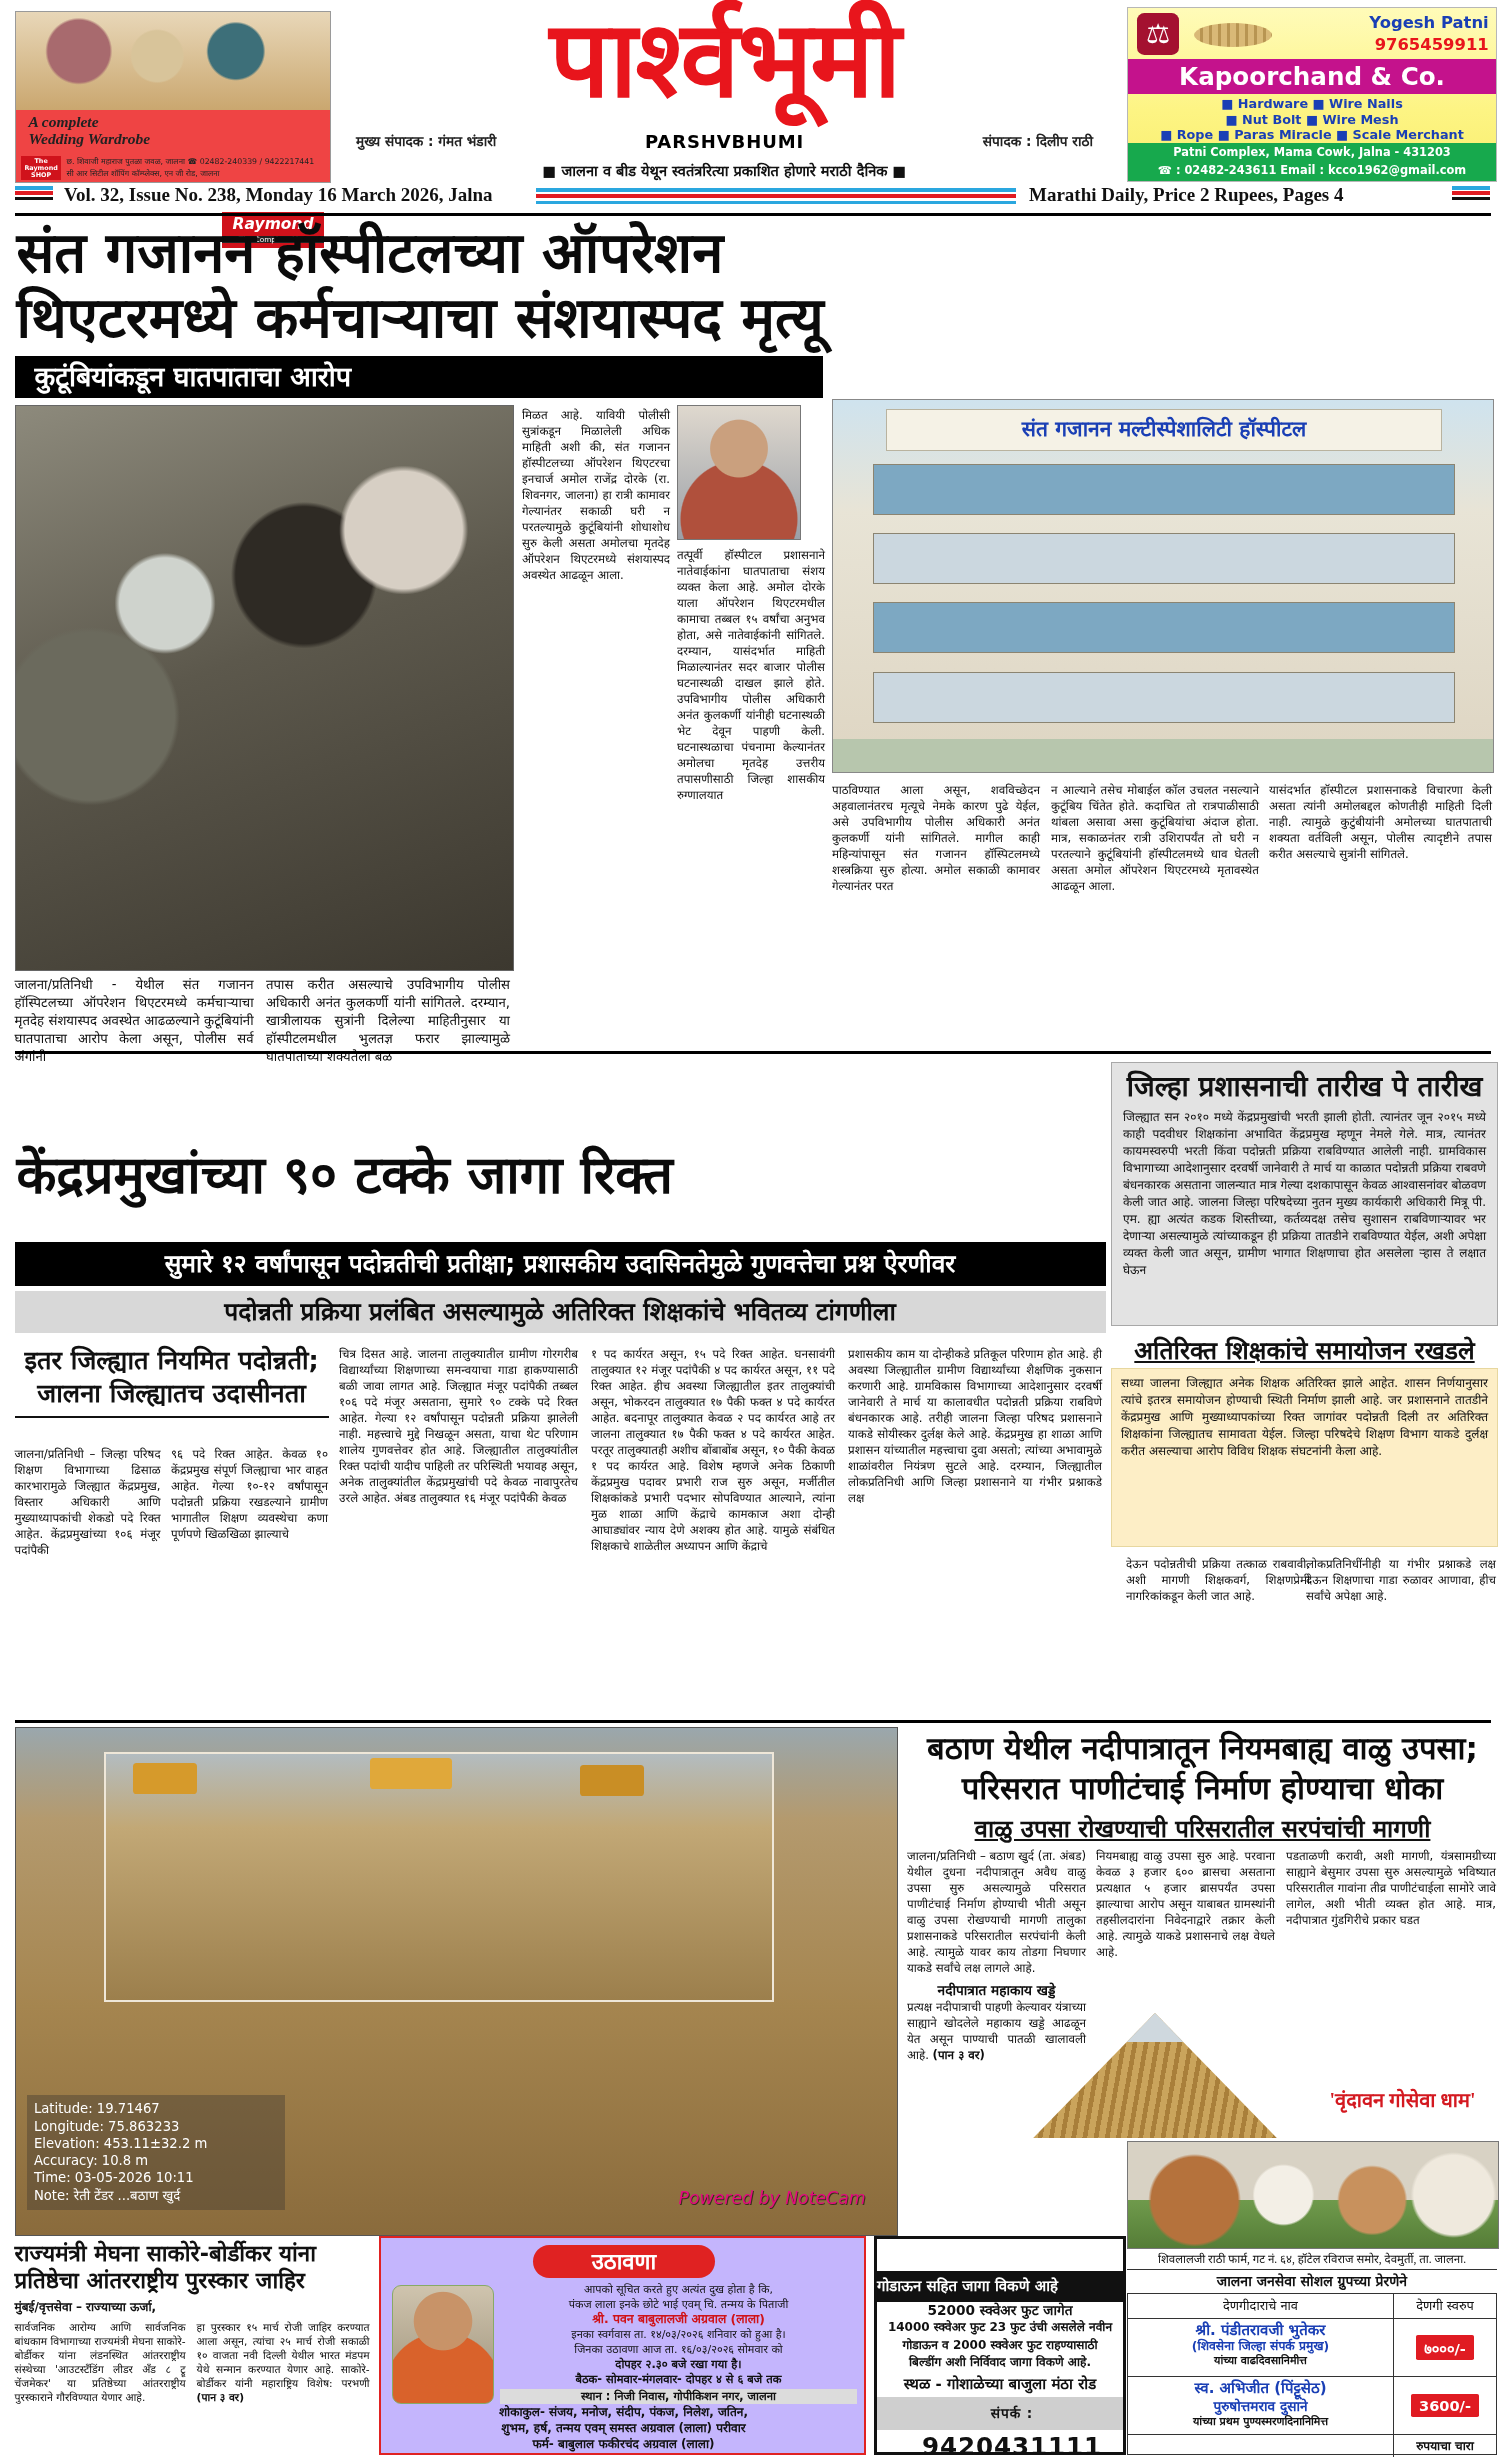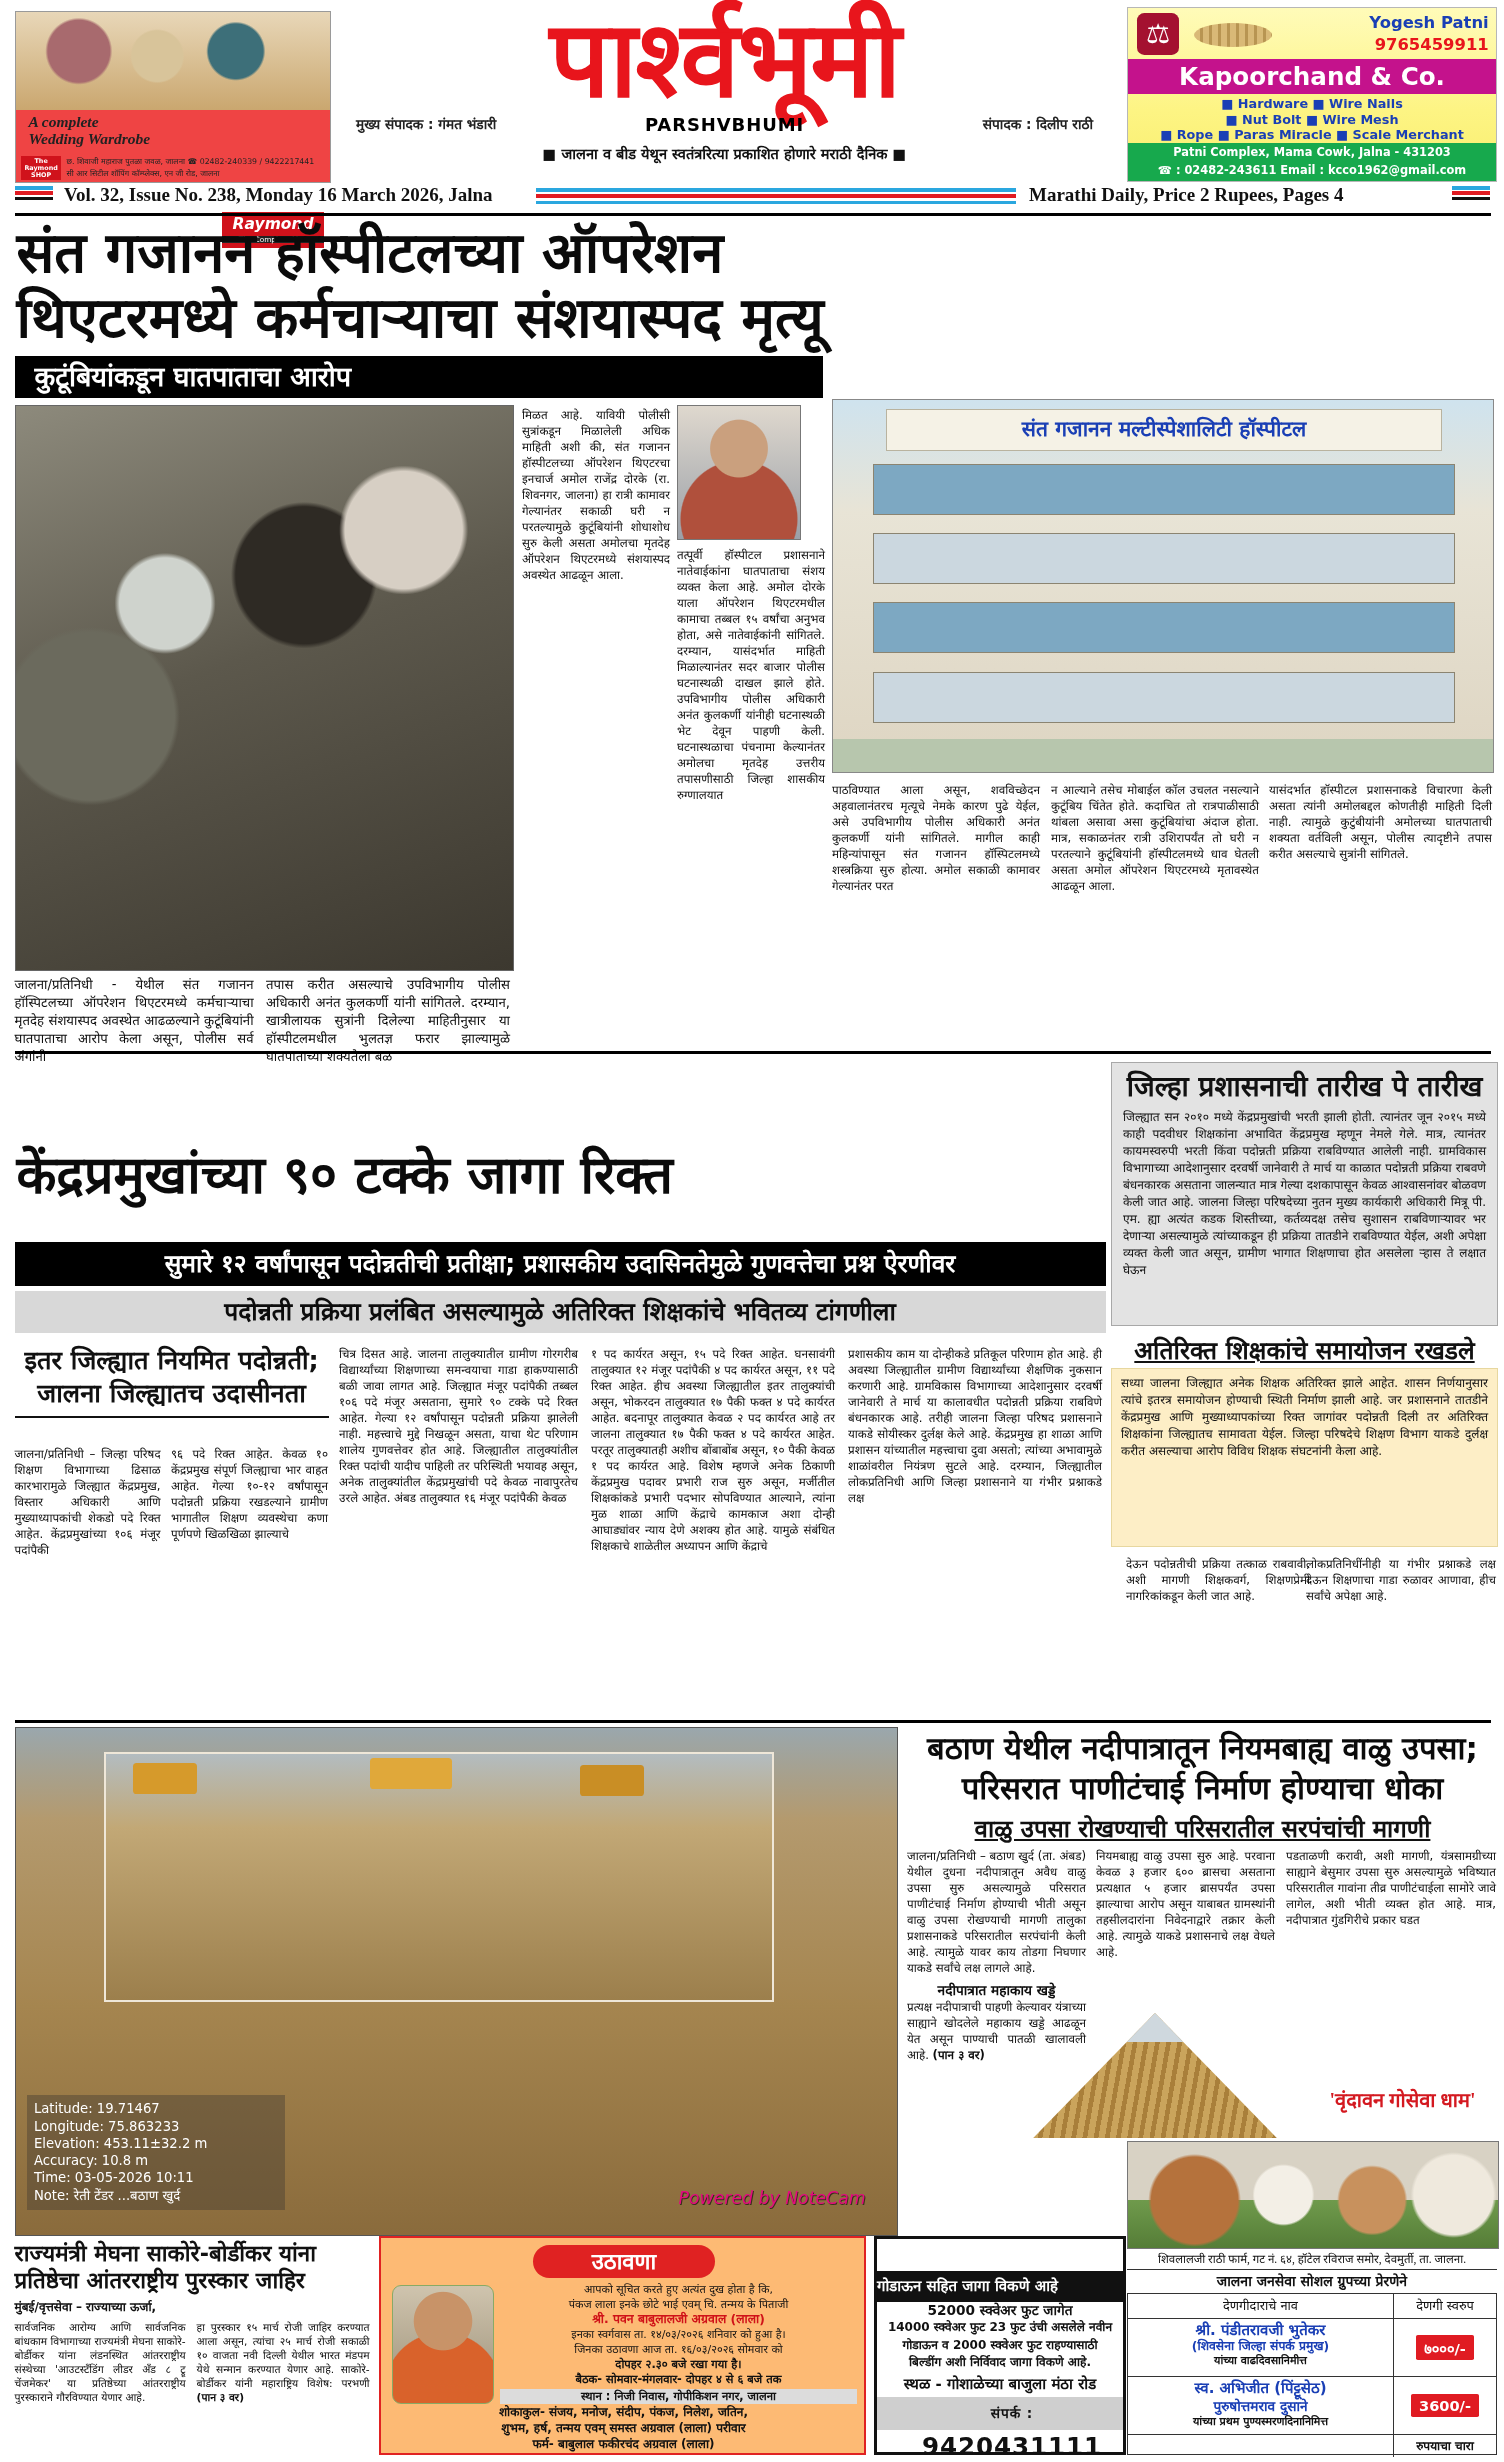--- a/index.html
+++ b/index.html
@@ -20,21 +20,21 @@
   .wedtxt{font-family:"Liberation Serif",serif;font-style:italic;font-weight:bold;color:#222;
           font-size:15.5px;line-height:17.3px;padding:2.7px 0 0 12.8px;}
   .raybox{position:absolute;right:5.5px;top:102px;width:102px;height:36px;background:#d0121b;color:#fff;
           text-align:center;font-weight:bold;font-style:italic;font-size:15.5px;line-height:24px;}
   .raybox small{display:block;font-style:normal;font-weight:normal;font-size:7.3px;line-height:7.3px;background:#222;}
   .rayshop{position:absolute;left:5.5px;top:144px;width:40px;height:22px;background:#d0121b;color:#fff;
            font-size:6.4px;line-height:7.3px;text-align:center;padding-top:1.8px;font-weight:bold;}
   .addr{position:absolute;left:51px;top:144px;width:259px;font-size:7.8px;line-height:12px;color:#222;}
   .mast{left:334px;top:5.5px;width:781px;text-align:center;}
   .mast .title{font-size:106px;line-height:108px;font-weight:800;color:#e8151c;letter-spacing:-1.8px;}
-  .edrow{position:relative;height:22px;font-size:13.7px;font-weight:bold;color:#222;margin-top:0;}
+  .edrow{position:relative;height:22px;font-size:13.7px;font-weight:bold;color:#222;margin-top:17px;}
   .edrow .l{position:absolute;left:22px;}
   .edrow .c{position:absolute;left:0;right:0;font-size:18px;letter-spacing:0.9px;color:#000;}
   .edrow .r{position:absolute;right:22px;}
   .tagline{font-size:14.6px;font-weight:bold;margin-top:7.3px;color:#111;}
   .rightad{left:1127px;top:7.3px;width:368px;height:173px;border:1.8px solid #b7b7b7;
            background:linear-gradient(180deg,#fffbb9 0%,#fdf483 60%,#f8ee6e 100%);}
   .rightad .toprow{position:relative;height:51px;}
   .scaleicon{position:absolute;left:9px;top:4.6px;width:42px;height:42px;background:#a41130;border-radius:7.3px;
              color:#fff;font-size:27px;text-align:center;line-height:42px;}
   .rope{position:absolute;left:66px;top:14.6px;width:78px;height:24px;border-radius:50%;
@@ -131,21 +131,21 @@
   .gname .n2{color:#1a3fb5;font-weight:800;font-size:12.3px;line-height:15.5px;}
   .gname .n3{font-weight:bold;font-size:11px;line-height:14.6px;}
   .gamt{width:102px;display:flex;align-items:center;justify-content:center;}
   .chip{background:#e01b22;color:#fff;font-weight:800;font-size:14.6px;padding:2.7px 8.2px;border-radius:1.8px;}
   .gfoot{height:22px;display:flex;}
   .gfoot .sp{flex:1;border-right:1.4px solid #333;}
   .gfoot .tx{width:102px;text-align:center;font-weight:800;font-size:12px;line-height:22px;}
   
   .award{left:14.6px;top:2240px;width:357px;}
   .award .hl{font-size:22.3px;font-weight:800;line-height:27px;}
-  .uthav{left:379px;top:2236px;width:487px;height:219px;background:#fdba74;border:2.7px solid #e02222;
+  .uthav{left:379px;top:2236px;width:487px;height:219px;background:#c4b5fd;border:2.7px solid #e02222;
          box-sizing:border-box;}
   .uthav .tbar{position:absolute;left:152px;top:7.3px;width:182px;height:33px;background:#e02222;border-radius:16.4px;
                color:#fff;font-weight:800;font-size:22px;text-align:center;line-height:33px;}
   .uthav .pic{position:absolute;left:11px;top:47px;width:100px;height:117px;border:1.8px solid #8a6;border-radius:9px;
       background:radial-gradient(circle at 50% 30%, #c89368 0 30%, transparent 31%),
       radial-gradient(circle at 50% 90%, #d9622b 0 50%, transparent 51%),
       linear-gradient(180deg,#cfc4ae,#9b8f77);}
   .uthav .body{position:absolute;left:119px;top:44px;width:357px;text-align:center;font-size:11px;line-height:15px;}
   .uthav .name{color:#d01218;font-weight:800;font-size:12.3px;}
   .uthav .bold13{font-weight:800;font-size:11.4px;}

